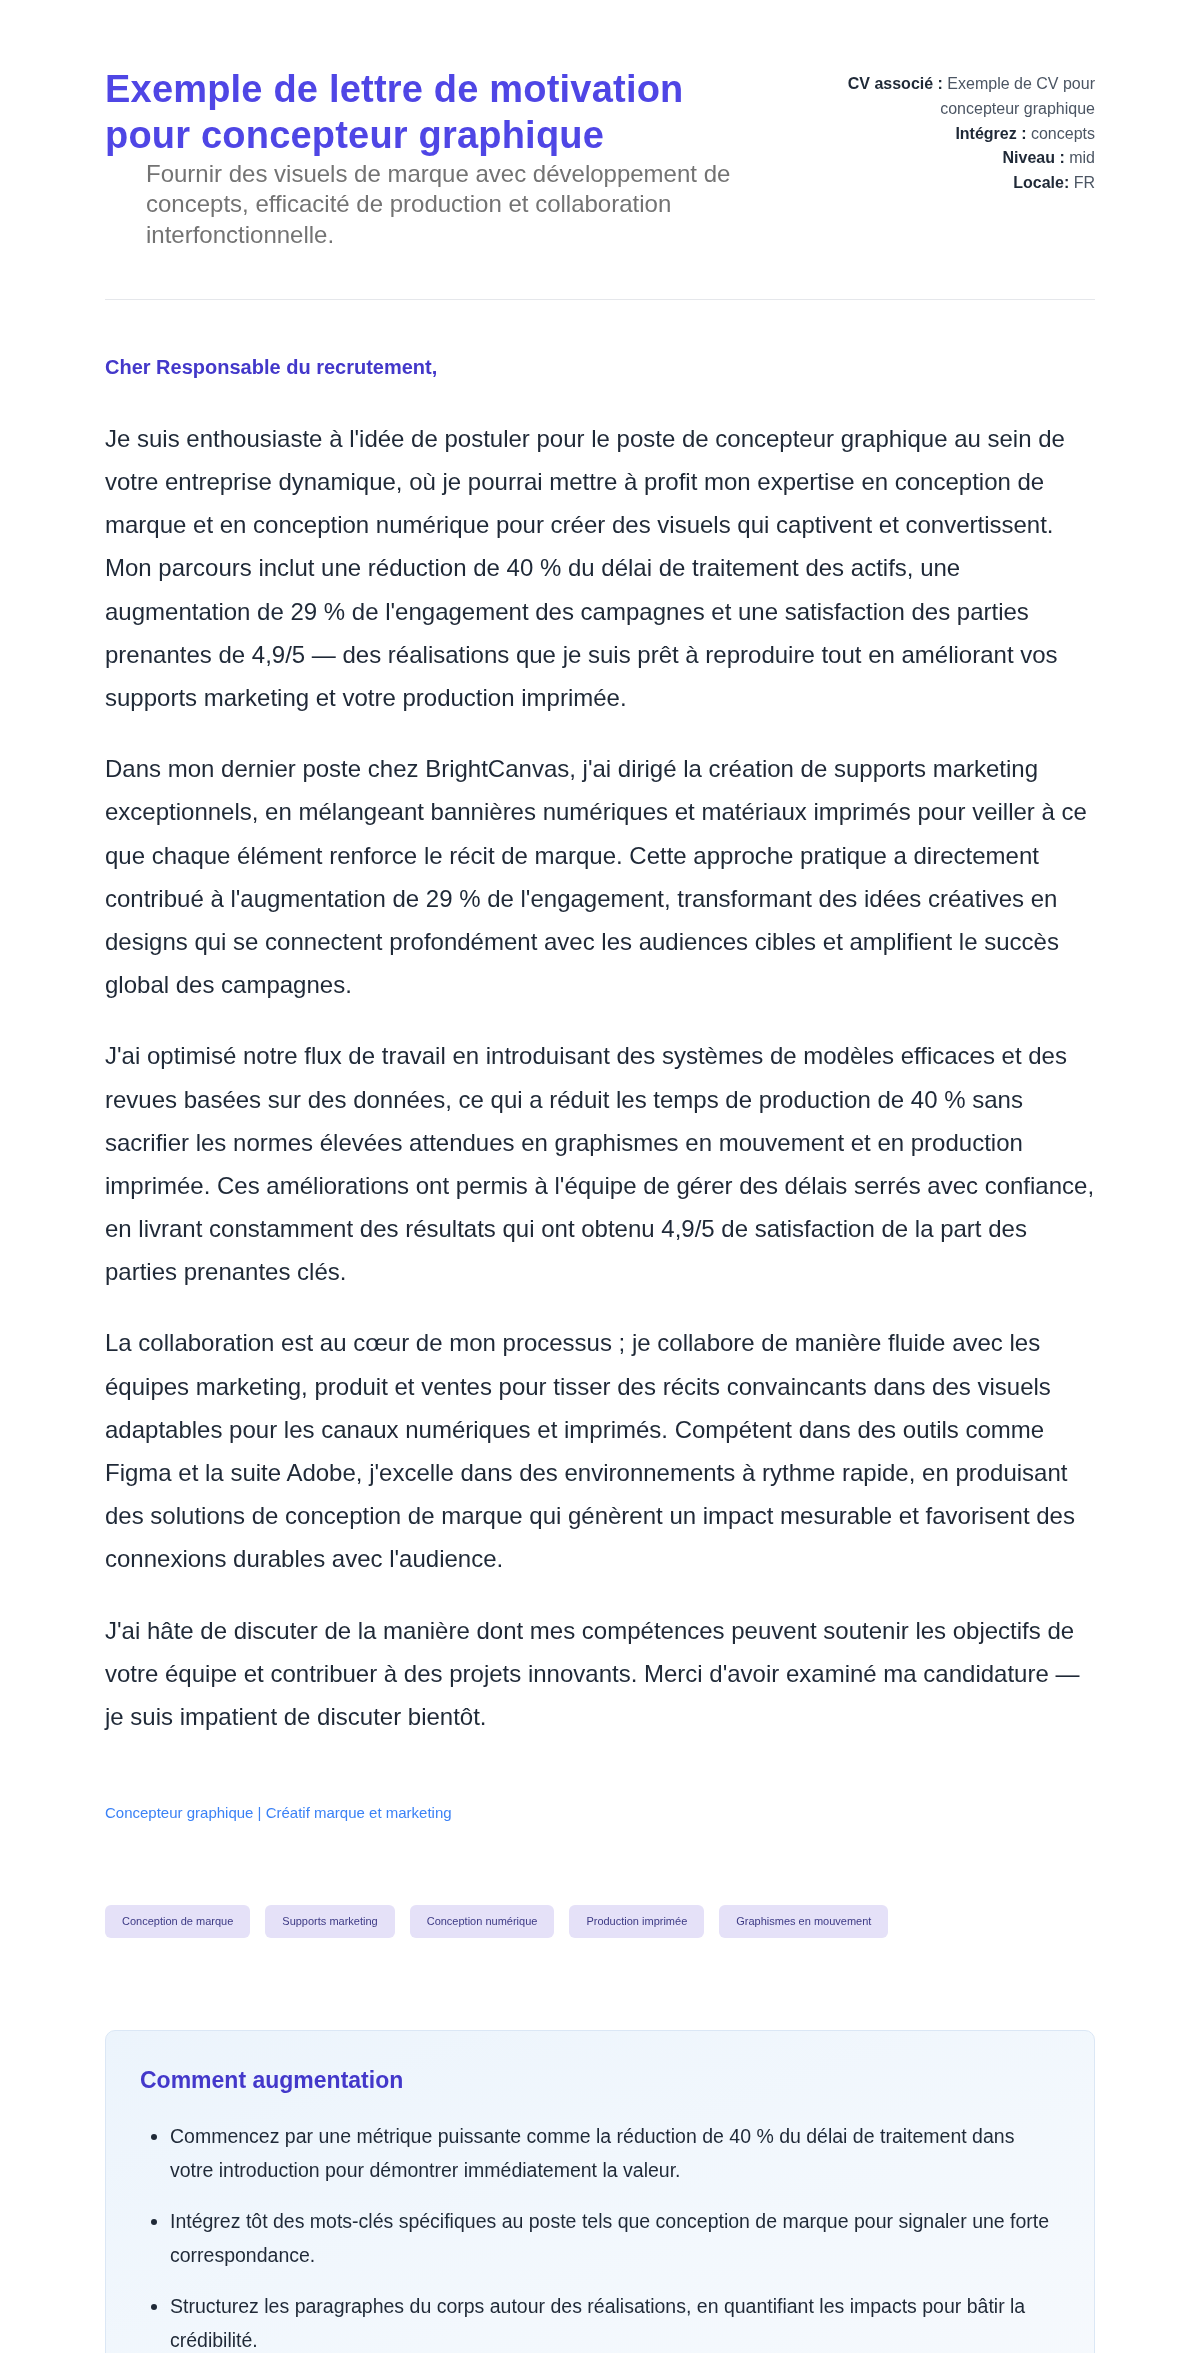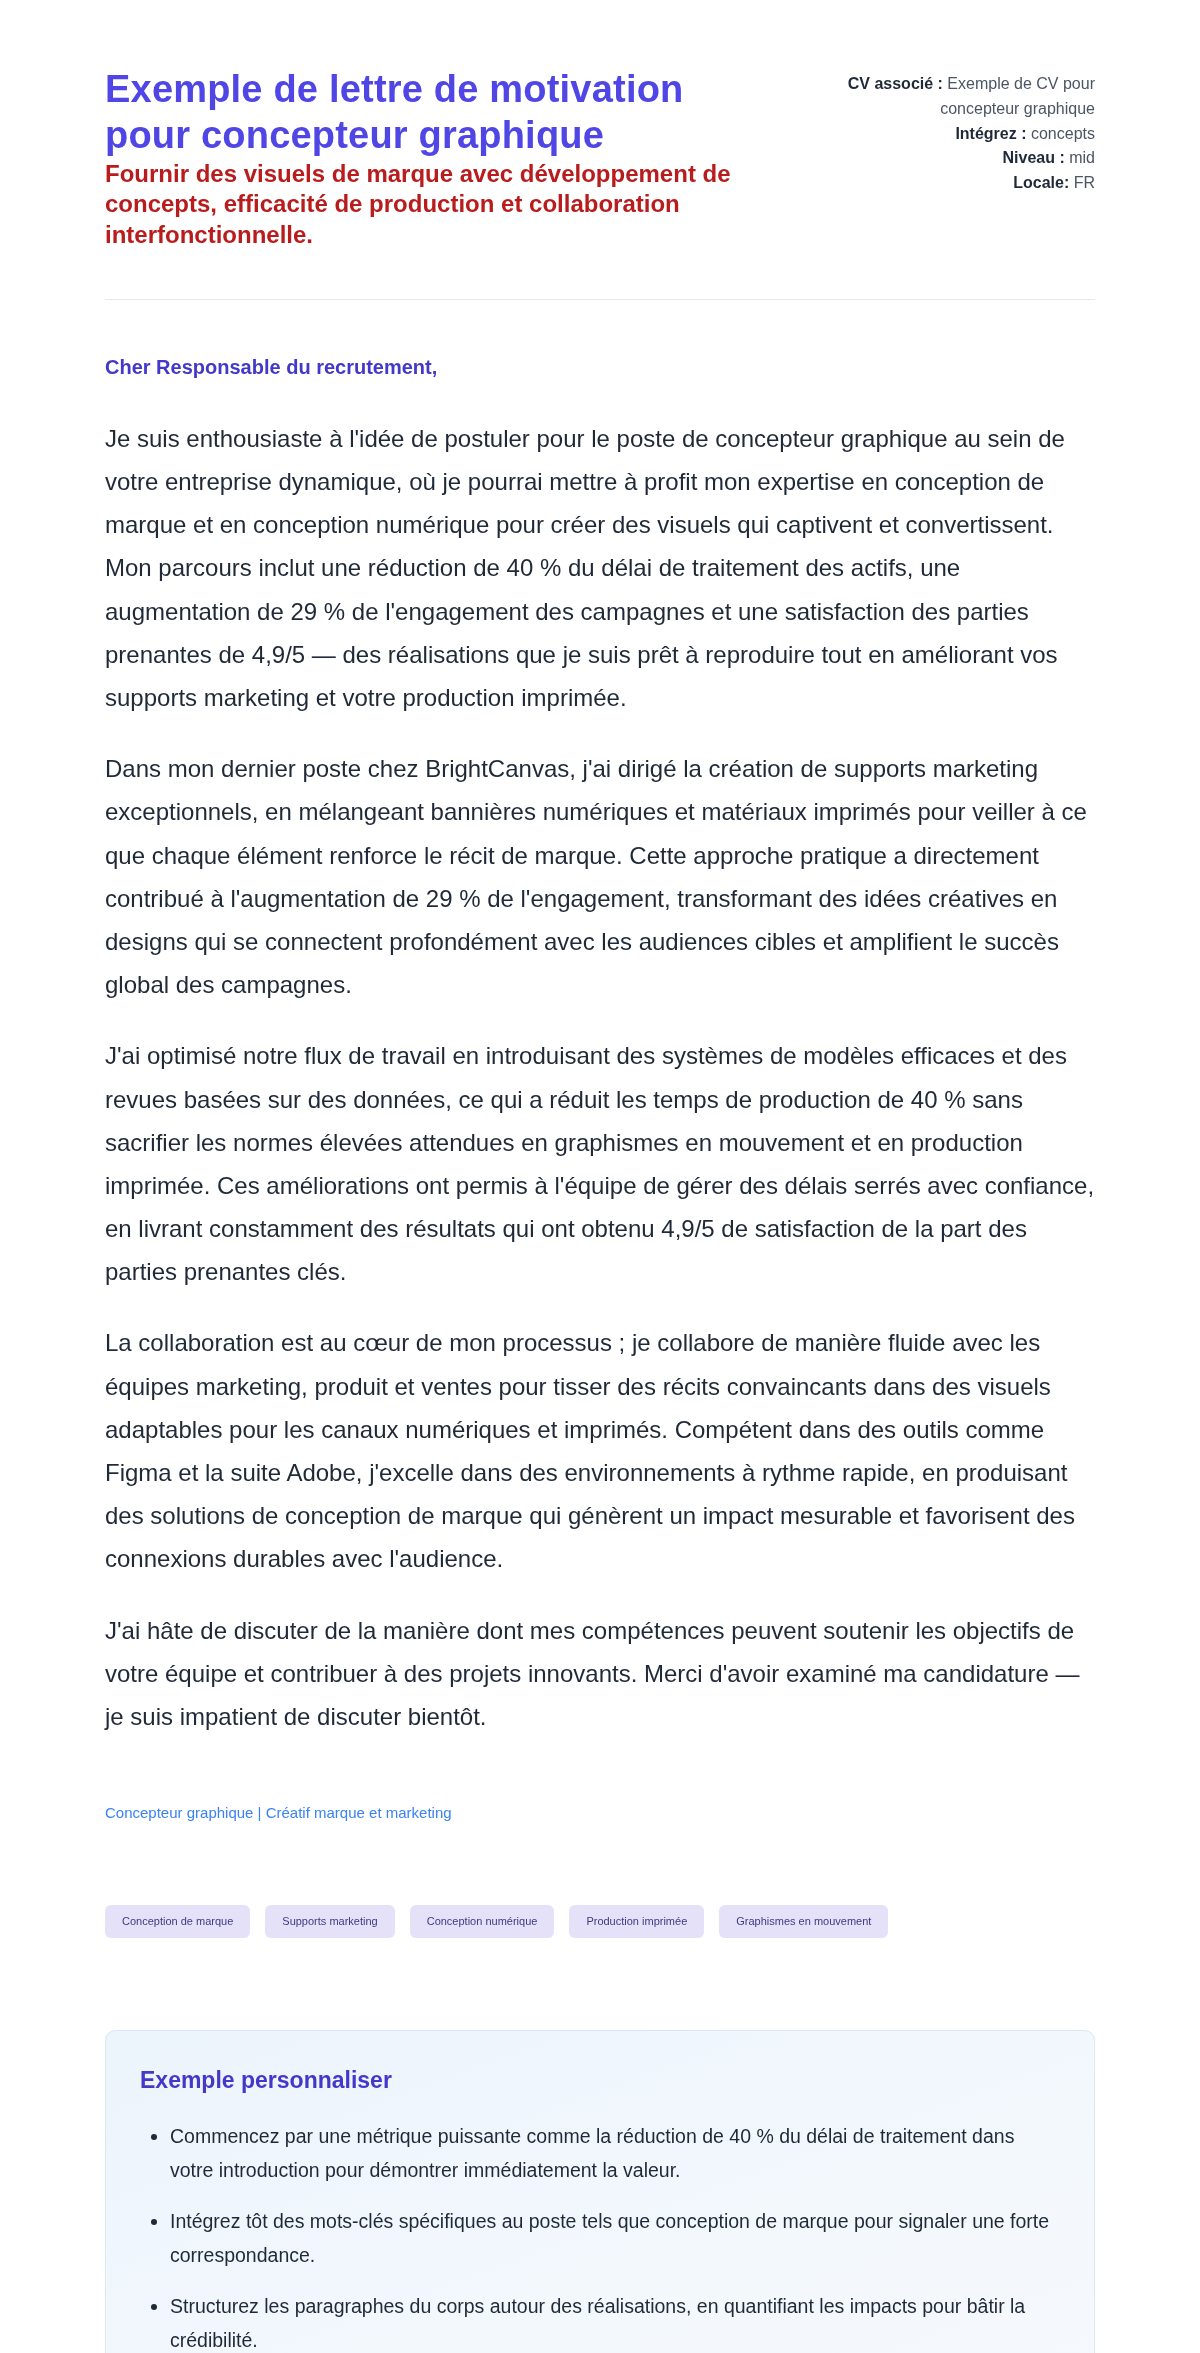--- a/index.html
+++ b/index.html
@@ -20,24 +20,25 @@
   .header { display: flex; justify-content: space-between; gap: 30px; }
   .header-left { width: 660px; }
   .page-title {
     color: #4f46e5;
     font-size: 38px;
     font-weight: 700;
     line-height: 1.22;
     letter-spacing: 0.2px;
   }
   .page-subtitle {
-    color: #b91c1c;
+    color: #737373;
     font-size: 24px;
-    font-weight: 700;
+    font-weight: 400;
     line-height: 1.28;
+    margin-left: 41px;
   }
   .meta-block {
     width: 300px;
     text-align: right;
     font-size: 16px;
     line-height: 1.55;
     padding-top: 6px;
   }
   .meta-row { color: #4b5563; }
   .meta-label { color: #1f2937; font-weight: 700; }
@@ -158,21 +159,21 @@
 
   <div class="tag-list">
       <span class="chip">Conception de marque</span>
       <span class="chip">Supports marketing</span>
       <span class="chip">Conception numérique</span>
       <span class="chip">Production imprimée</span>
       <span class="chip">Graphismes en mouvement</span>
     </div>
 
   <div class="tips-box">
-    <h3 class="tips-title">Exemple personnaliser</h3>
+    <h3 class="tips-title">Comment augmentation</h3>
     <ul class="tips-list">
         <li class="tip">Commencez par une métrique puissante comme la réduction de 40 % du délai de traitement dans votre introduction pour démontrer immédiatement la valeur.</li>
         <li class="tip">Intégrez tôt des mots-clés spécifiques au poste tels que conception de marque pour signaler une forte correspondance.</li>
         <li class="tip">Structurez les paragraphes du corps autour des réalisations, en quantifiant les impacts pour bâtir la crédibilité.</li>
       </ul>
   </div>
 
 </div>
 
 </body></html>

